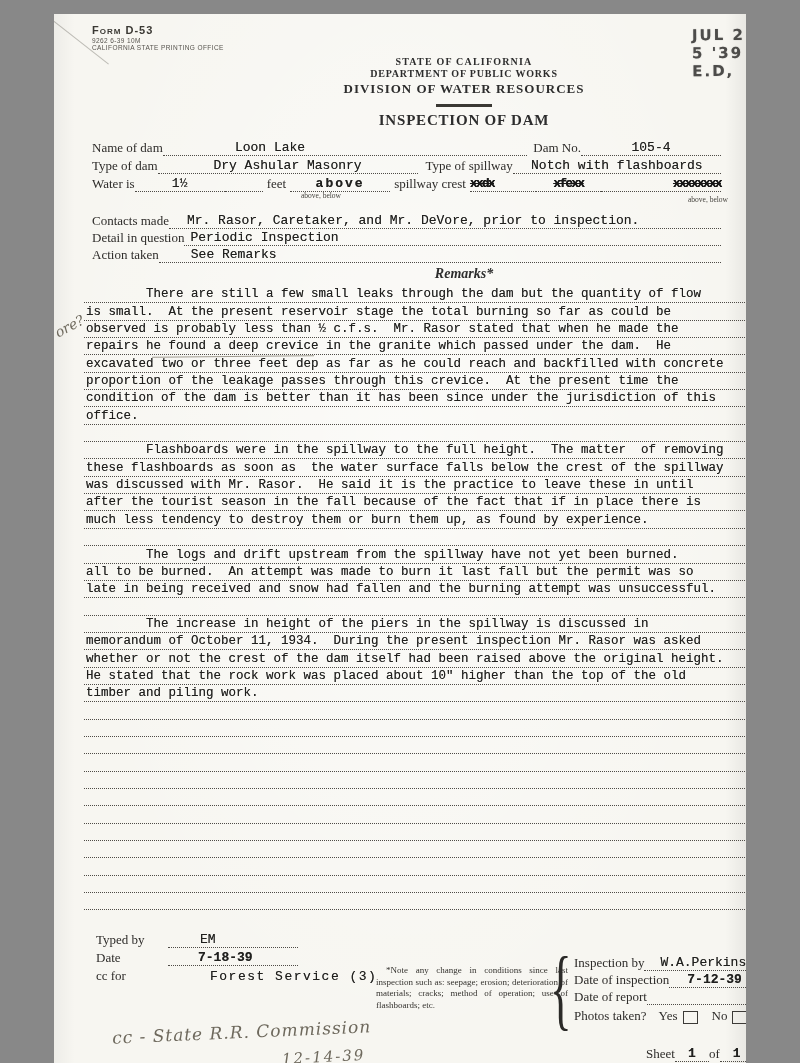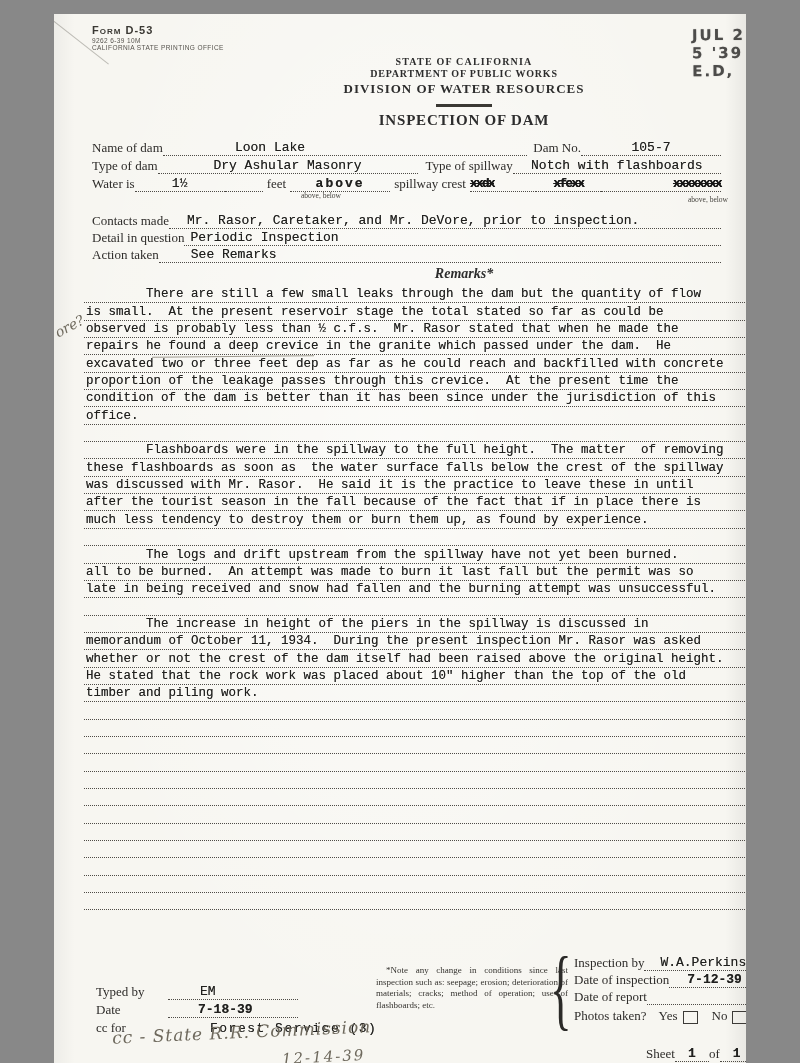--- a/index.html
+++ b/index.html
@@ -65,21 +65,21 @@
 
   <div class="abs head-c" style="left:260px;top:98px;width:300px;font:bold 15px 'Liberation Serif',serif;letter-spacing:.8px;">INSPECTION OF DAM</div>
 
   <div class="frow" style="top:123px;">
     <span class="lbl">Name of dam</span>
     <span class="dc grow ctr">
       <span class="t t13" style="transform:translateX(-75px);">Loon Lake</span>
     </span>
     <span class="lbl" style="padding-left:6px;">Dam No.</span>
     <span class="dc ctr" style="width:140px;">
-      <span class="t t13">105-7</span>
+      <span class="t t13">105-4</span>
     </span>
   </div>
 
   <div class="frow" style="top:141px;">
     <span class="lbl">Type of dam</span>
     <span class="dc ctr" style="width:260px;">
       <span class="t t13">Dry Ashular Masonry</span>
     </span>
     <span class="lbl" style="padding-left:8px;">Type of spillway</span>
     <span class="dc grow ctr">
@@ -134,21 +134,21 @@
 
   <div class="abs head-c" style="left:260px;top:252px;width:300px;font:bold italic 14px 'Liberation Serif',serif;">Remarks*</div>
 
   <div class="abs hand" style="left:0px;top:304px;font-size:14px;transform:rotate(-28deg);">ore?</div>
 
   <div class="abs" style="left:30px;top:272px;width:747px;">
     <div class="rl">
         <span class="t ind">There are still a few small leaks through the dam but the quantity of flow</span>
       </div>
     <div class="rl">
-        <span class="t">is small.  At the present reservoir stage the total stated so far as could be</span>
+        <span class="t">is small.  At the present reservoir stage the total burning so far as could be</span>
       </div>
     <div class="rl">
         <span class="t">observed is probably less than ½ c.f.s.  Mr. Rasor stated that when he made the</span>
       </div>
     <div class="rl">
         <span class="t">repairs he found a deep crevice in the granite which passed under the dam.  He</span>
       </div>
     <div class="rl">
         <span class="t">excavated two or three feet dep as far as he could reach and backfilled with concrete</span>
       </div>
@@ -218,21 +218,21 @@
     <div class="rl"></div>
     <div class="rl"></div>
     <div class="rl"></div>
     <div class="rl"></div>
     <div class="rl"></div>
     <div class="rl"></div>
   </div>
 
   <div class="abs" style="left:98px;top:334px;width:162px;height:8px;border-bottom:1.6px solid rgba(110,105,90,.65);transform:rotate(-.6deg);"></div>
 
-  <div class="abs" style="left:42px;top:968px;width:300px;">
+  <div class="abs" style="left:42px;top:916px;width:300px;">
     <div style="display:flex;align-items:flex-end;height:18px;">
       <span class="lbl" style="width:72px;">Typed by</span>
       <span class="dc" style="width:130px;">
         <span class="t t13" style="padding-left:32px;">EM</span>
       </span>
     </div>
     <div style="display:flex;align-items:flex-end;height:18px;">
       <span class="lbl" style="width:72px;">Date</span>
       <span class="dc" style="width:130px;">
         <span class="t t13" style="padding-left:30px;font-weight:bold;">7-18-39</span>

